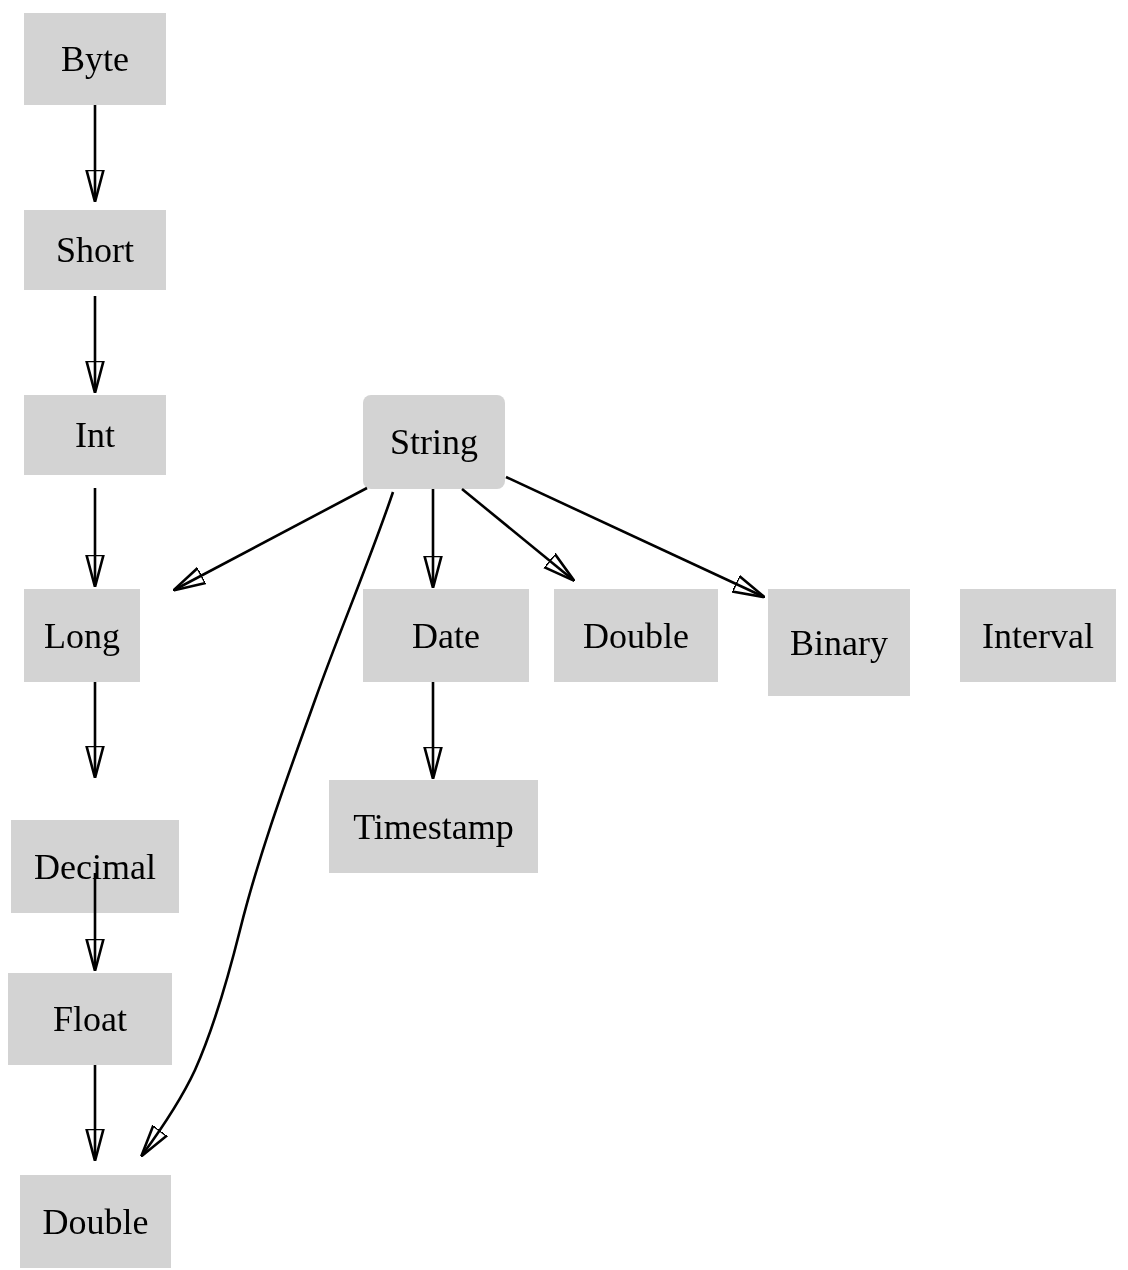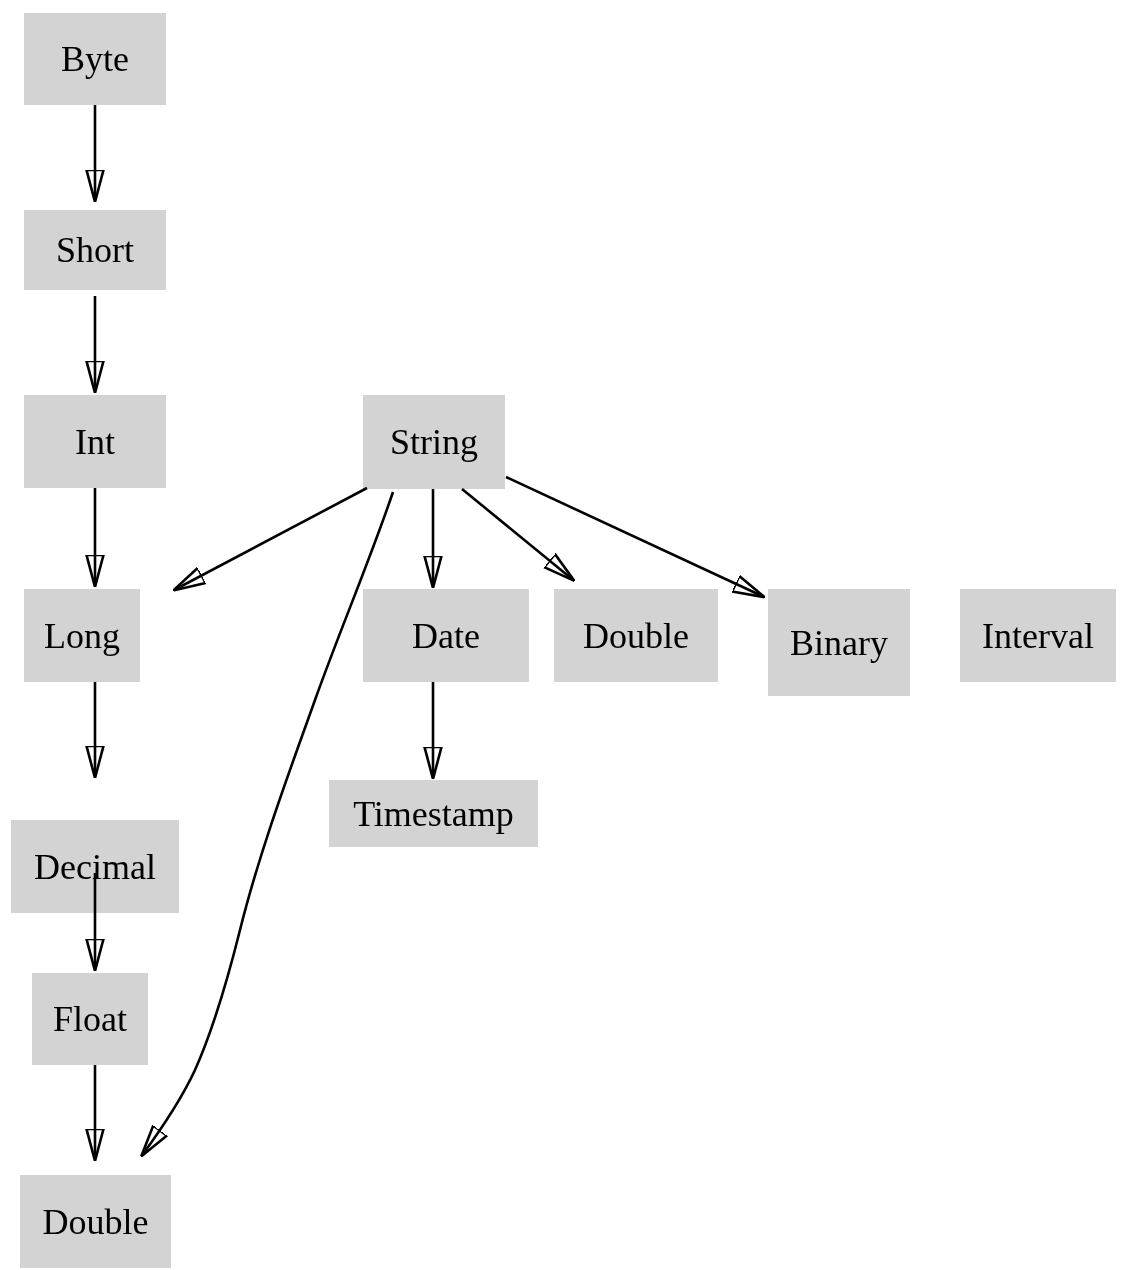--- a/index.html
+++ b/index.html
@@ -36,30 +36,30 @@
     pointer-events: none;
   }
   .edges path {
     fill: none;
     stroke: var(--edge, #000000);
     stroke-width: 2.6px;
   }
   
   .n-byte      { left:  24px; top:   13px; width: 142px; height: 92px; }
   .n-short     { left:  24px; top:  204px; width: 142px; height: 80px; margin-top: 6px; }
-  .n-int       { left:  24px; top:  395px; width: 142px; height: 93px; }
-  .n-string    { left: 363px; top:  395px; width: 142px; height: 94px; }
+  .n-int       { left:  24px; top:  395px; width: 142px; height: 80px; }
+  .n-string    { left: 363px; top:  395px; width: 142px; height: 94px; border-radius: 8px; }
   .n-long      { left:  24px; top:  589px; width: 116px; height: 93px; }
   .n-date      { left: 363px; top:  589px; width: 166px; height: 93px; }
   .n-boolean   { left: 554px; top:  589px; width: 164px; height: 93px; }
   .n-binary    { left: 768px; top:  589px; width: 142px; height: 107px; }
   .n-interval  { left: 960px; top:  589px; width: 156px; height: 93px; }
   .n-decimal   { left:  11px; top:  780px; width: 168px; height: 93px; margin-top: 40px; }
-  .n-timestamp { left: 329px; top:  780px; width: 209px; height: 67px; }
-  .n-float     { left:  32px; top:  973px; width: 116px; height: 92px; }
+  .n-timestamp { left: 329px; top:  780px; width: 209px; height: 93px; }
+  .n-float     { left:  8px; top:  973px; width: 164px; height: 92px; }
   .n-double    { left:  20px; top: 1163px; width: 151px; height: 93px; margin-top: 12px; }
 </style>
 </head>
 <body>
 
 <div class="canvas">
 
   <div class="node n-byte">Byte</div>
   <div class="node n-short">Short</div>
   <div class="node n-int">Int</div>

